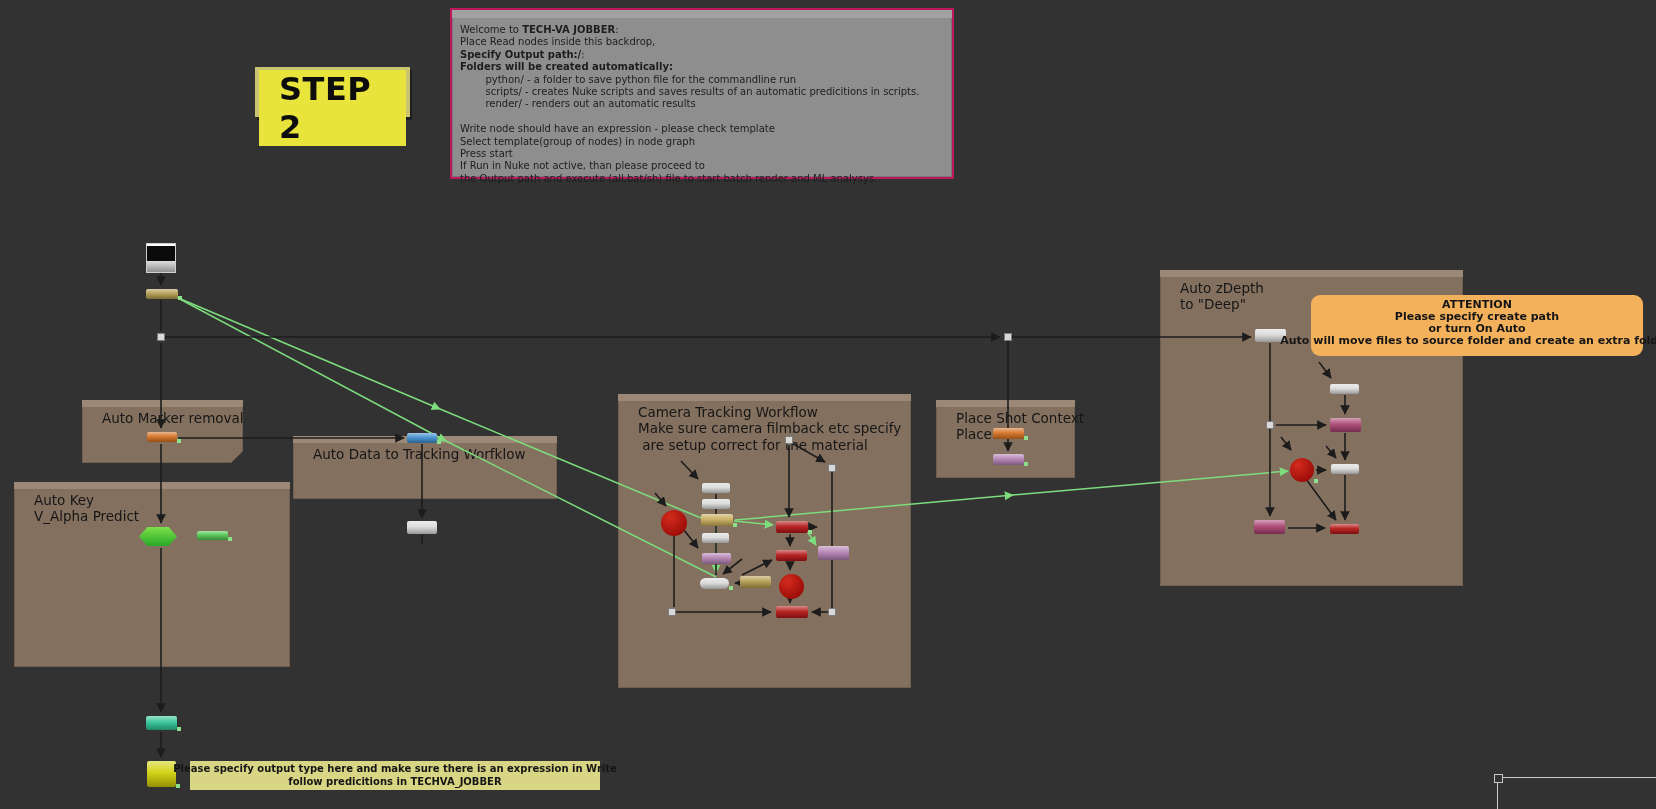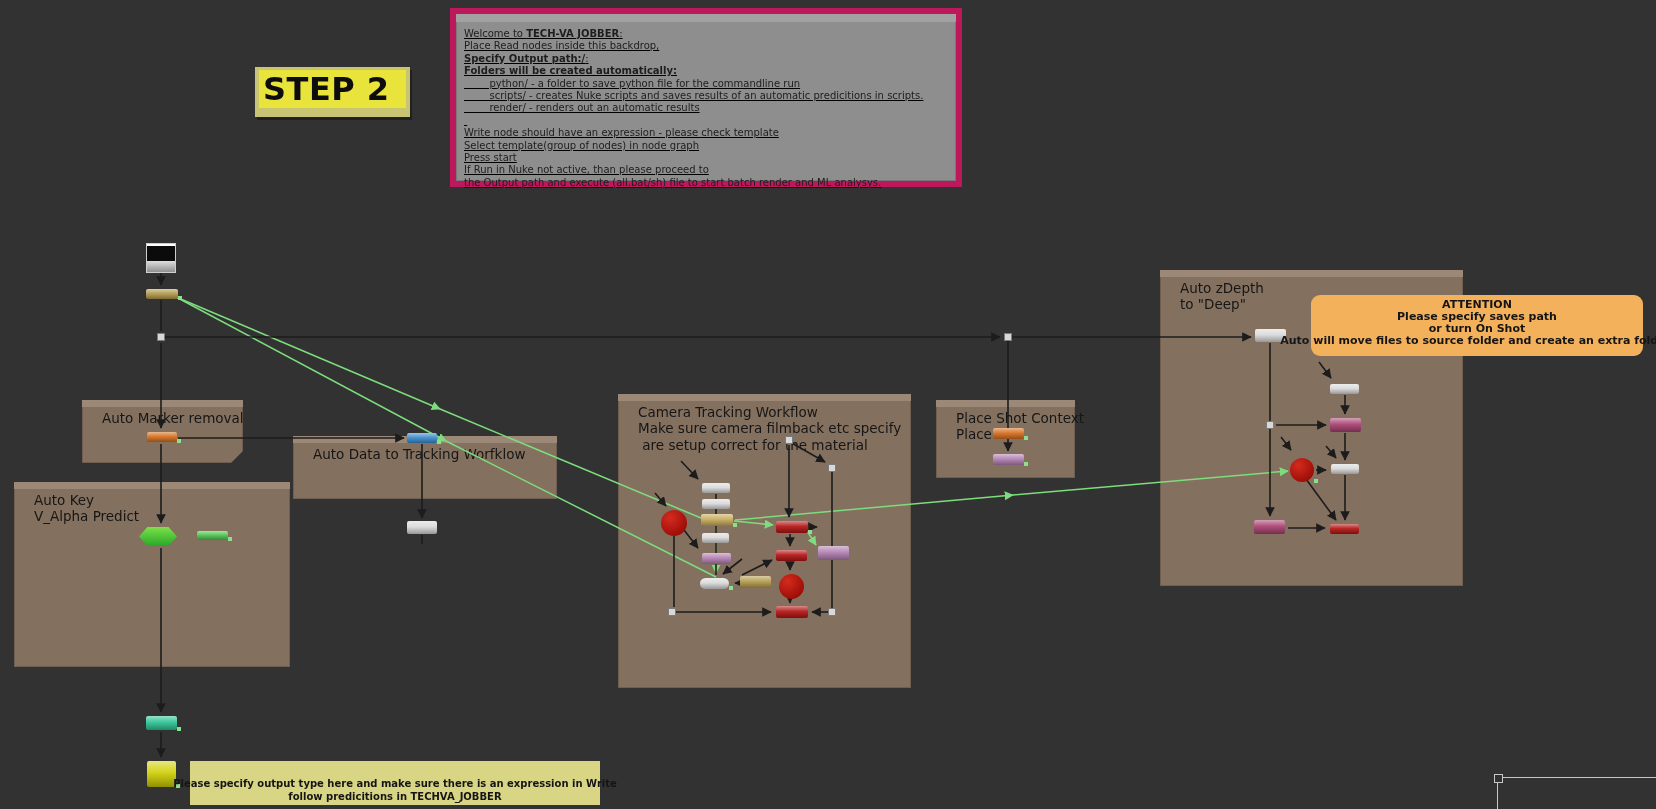--- a/index.html
+++ b/index.html
@@ -3,37 +3,37 @@
 <meta charset="utf-8">
 <style>
   html,body{margin:0;padding:0;background:#323232;}
   #canvas{position:relative;width:1656px;height:809px;background:#323232;overflow:hidden;
           font-family:"DejaVu Sans","Liberation Sans",sans-serif;}
 
   
   .backdrop{position:absolute;background:#84705f;box-shadow:inset 0 0 0 1px rgba(0,0,0,.15);z-index:1;}
   .backdrop .bd-hdr{height:7px;background:#9b8877;}
   .backdrop .bd-label{padding:3px 20px;font-size:13.5px;line-height:1.22;color:#161616;white-space:pre;}
-  .backdrop.gray{background:#8e8e8e;border:6px solid #be185d;text-decoration:underline;}
+  .backdrop.gray{background:#8e8e8e;border:2px solid #be185d;}
   .backdrop.gray .bd-hdr{background:#a1a1a1;height:8px;}
   .backdrop.gray .bd-label{font-size:10px;line-height:1.24;color:#1d1d1d;padding:6px 8px;}
   .backdrop.gray .bd-label span.b{font-weight:bold;}
   .bd-label span.b{font-weight:bold;}
   .notch{clip-path:polygon(0 0,100% 0,100% calc(100% - 12px),calc(100% - 12px) 100%,0 100%);}
 
   
   .note{position:absolute;z-index:12;color:#151515;font-weight:bold;text-align:center;}
   .note.orange{background:#f3b15c;border-radius:9px;font-size:11px;line-height:1.08;padding-top:4px;}
-  .note.khaki{background:#d8d584;font-size:10px;line-height:1.3;padding-top:16px;}
+  .note.khaki{background:#d8d584;font-size:10px;line-height:1.3;padding-top:1px;}
   .note .overflow-text{position:relative;}
 
   
   .step2-outer{position:absolute;background:#c9c472;z-index:12;box-shadow:2px 3px 0 rgba(0,0,0,.35);}
   .step2-inner{margin:3px 4px 9px 4px;background:#e9e43c;color:#0d0d0d;font-weight:bold;
-               font-size:32px;line-height:38px;padding:0 4px;letter-spacing:.5px;}
+               font-size:32px;line-height:38px;padding:0 20px;letter-spacing:.5px;}
 
   
   .node{position:absolute;z-index:10;}
   .bar{border-radius:2px;
        background-image:linear-gradient(rgba(255,255,255,.5),rgba(255,255,255,.08) 45%,rgba(0,0,0,.3));}
   .bar.khaki{background-color:#b39a4d;}
   .bar.tan{background-color:#c6aa58;}
   .bar.orange{background-color:#d56f1f;}
   .bar.blue{background-color:#3c8ccc;}
   .bar.white{background-color:#d9d9d9;}
@@ -212,22 +212,22 @@
   <div class="node bar white" style="left:1330px;top:384px;width:29px;height:10px;"></div>
   <div class="node bar magenta" style="left:1330px;top:418px;width:31px;height:14px;"></div>
   <div class="node circle red sel" style="left:1290px;top:458px;width:24px;height:24px;"></div>
   <div class="node bar white" style="left:1331px;top:464px;width:28px;height:10px;"></div>
   <div class="node bar magenta" style="left:1254px;top:520px;width:31px;height:14px;"></div>
   <div class="node bar red" style="left:1330px;top:524px;width:29px;height:10px;"></div>
 
   <div class="note orange" style="left:1311px;top:295px;width:332px;height:57px;">
     <div class="overflow-text" style="width:430px;margin-left:-49px;">
         <div><span>ATTENTION</span></div>
-        <div><span>Please specify saves path</span></div>
-        <div><span>or turn On Shot</span></div>
+        <div><span>Please specify create path</span></div>
+        <div><span>or turn On Auto</span></div>
         <div><span>Auto will move files to source folder and create an extra folder.</span></div>
       </div>
   </div>
 
   <div class="note khaki" style="left:190px;top:761px;width:410px;height:28px;">
     <div class="overflow-text" style="width:480px;margin-left:-35px;">
         <div><span>Please specify output type here and make sure there is an expression in Write</span></div>
         <div><span>follow predicitions in TECHVA_JOBBER</span></div>
       </div>
   </div>

